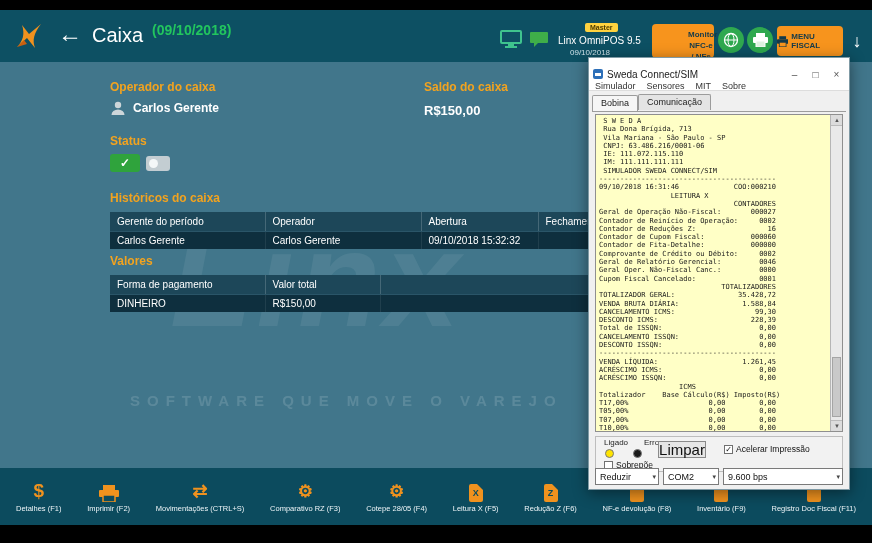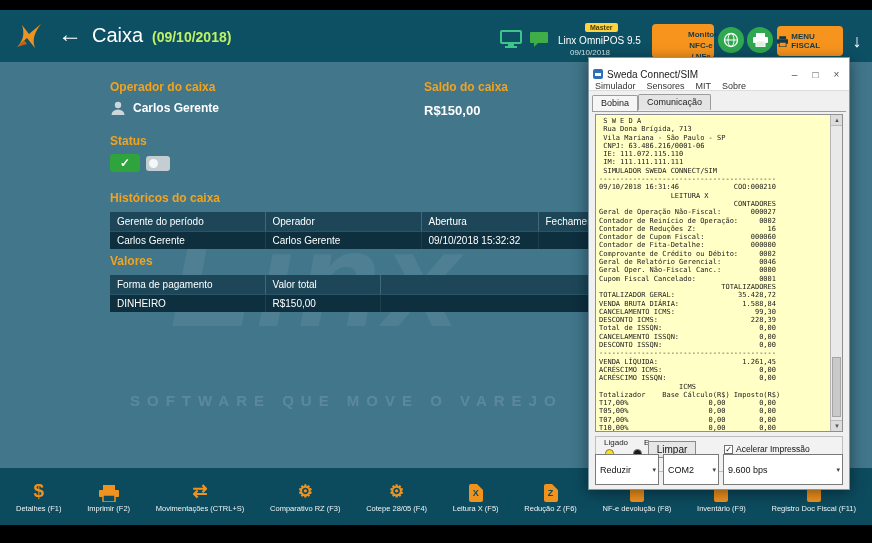--- a/index.html
+++ b/index.html
@@ -9,21 +9,21 @@
 
   
   .lb-top { position:absolute; left:0; top:0; width:872px; height:10px; background:#000; }
   .lb-bottom { position:absolute; left:0; top:525px; width:872px; height:18px; background:#000; }
 
   
   .topbar { position:absolute; left:0; top:10px; width:872px; height:52px; background:#0d5063; }
   .logo { position:absolute; left:10px; top:7px; width:38px; height:38px; }
   .back { position:absolute; left:58px; top:10px; color:#fff; font-size:24px; font-weight:bold; cursor:pointer; }
   .tb-title { position:absolute; left:92px; top:14px; color:#fff; font-size:20px; font-weight:400; }
-  .tb-date { position:absolute; left:152px; top:19px; color:#bef264; font-size:14px; font-weight:bold; }
+  .tb-date { position:absolute; left:152px; top:12px; color:#22c55e; font-size:14px; font-weight:bold; }
 
   .hdr-monitor-icon { position:absolute; left:500px; top:20px; }
   .hdr-chat-icon { position:absolute; left:529px; top:21px; }
   .master-badge { position:absolute; left:585px; top:13px; background:#ffd23f; color:#4c3a00; font-size:7px; font-weight:bold; padding:1px 5px; border-radius:2px; }
   .app-name { position:absolute; left:558px; top:25px; color:#fff; font-size:10px; white-space:nowrap; }
   .app-date { position:absolute; left:570px; top:38px; color:#cfe3ea; font-size:8px; }
   .btn-monitor-nfce { position:absolute; left:652px; top:14px; width:62px; height:34px; background:#f7941d; border-radius:4px; color:#143a4a; font-size:8px; font-weight:bold; text-align:center; padding-top:5px; line-height:11px; cursor:pointer;padding-left:36px; }
   .btn-round { position:absolute; top:17px; width:26px; height:26px; border-radius:50%; background:#2fa84f; display:flex; align-items:center; justify-content:center; cursor:pointer; }
   .btn-globe { left:718px; }
   .btn-gprint { left:747px; }
@@ -78,27 +78,27 @@
   .vscroll { width:12px; background:#e9e9e9; border-left:1px solid #b5b5b5; position:relative; cursor:pointer; }
   .vscroll .arr { position:absolute; left:0; width:12px; height:11px; font-size:6px; color:#555; text-align:center; line-height:11px; background:#dcdcdc; }
   .vscroll .arr.up { top:0; border-bottom:1px solid #bbb; }
   .vscroll .arr.dn { bottom:0; border-top:1px solid #bbb; }
   .vscroll .thumb { position:absolute; left:1px; width:9px; height:60px; bottom:14px; background:#c9c9c9; border:1px solid #a5a5a5; }
   .sw-controls { position:absolute; left:6px; top:378px; width:248px; height:36px; border:1px solid #bdbdbd; background:#f2f2f2; }
   .led-label { position:absolute; top:1px; font-size:8px; color:#222; }
   .led { position:absolute; top:12px; width:9px; height:9px; border-radius:50%; border:1px solid #777; }
   .led-on { left:9px; background:#ffe400; }
   .led-err { left:37px; background:#1a1a1a; }
-  .btn-limpar { position:absolute; left:52px; top:4px; width:48px; height:17px; background:#e6e6e6; border:1px solid #8a8a8a; font-size:10px; color:#111; text-align:center; line-height:15px; cursor:pointer; }
+  .btn-limpar { position:absolute; left:62px; top:4px; width:48px; height:17px; background:#e6e6e6; border:1px solid #8a8a8a; font-size:15px; color:#111; text-align:center; line-height:15px; cursor:pointer; }
   .cb { display:flex; align-items:center; gap:3px; position:absolute; cursor:pointer; }
   .cb .box { width:9px; height:9px; background:#fff; border:1px solid #707070; font-size:8px; line-height:8px; text-align:center; color:#111; }
   .cb .lbl { font-size:8.5px; color:#111; }
   .cb-acelerar { left:128px; top:7px; }
   .cb-sobrepoe { left:8px; top:23px; }
-  .sw-bottom { position:absolute; left:6px; bottom:4px; width:248px; height:31px; display:flex; gap:4px; }
+  .sw-bottom { position:absolute; left:6px; bottom:4px; width:248px; height:17px; display:flex; gap:4px; }
   .combo { background:#fff; border:1px solid #7a7a7a; font-size:9px; color:#111; display:flex; align-items:center; padding-left:4px; position:relative; cursor:pointer; }
   .combo .car { position:absolute; right:2px; font-size:7px; color:#444; }
   .combo.c1 { width:64px; } .combo.c2 { width:56px; } .combo.c3 { flex:1; }
 
   svg { display:block; }
 </style>
 </head>
 <body>
 
 <div class="screen">

